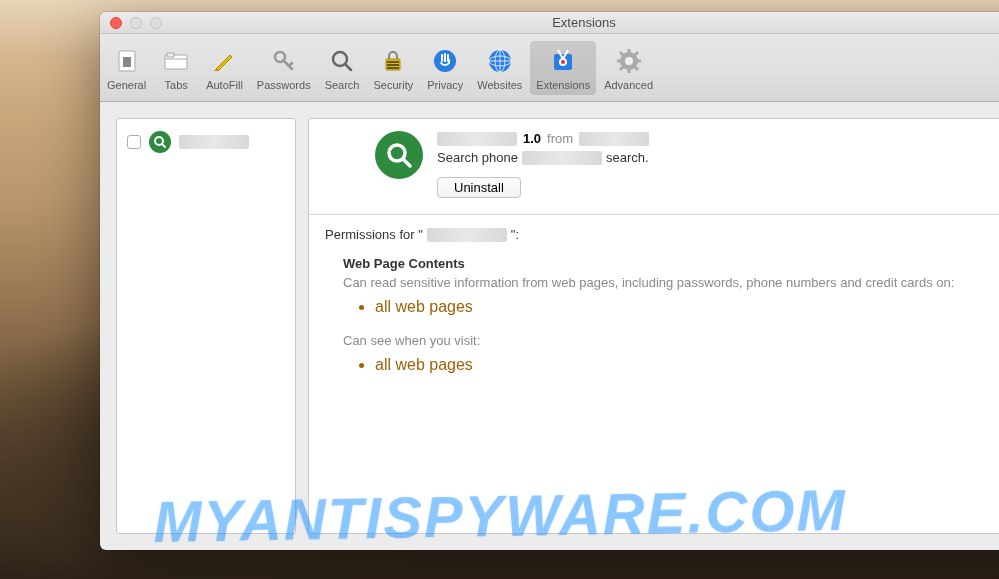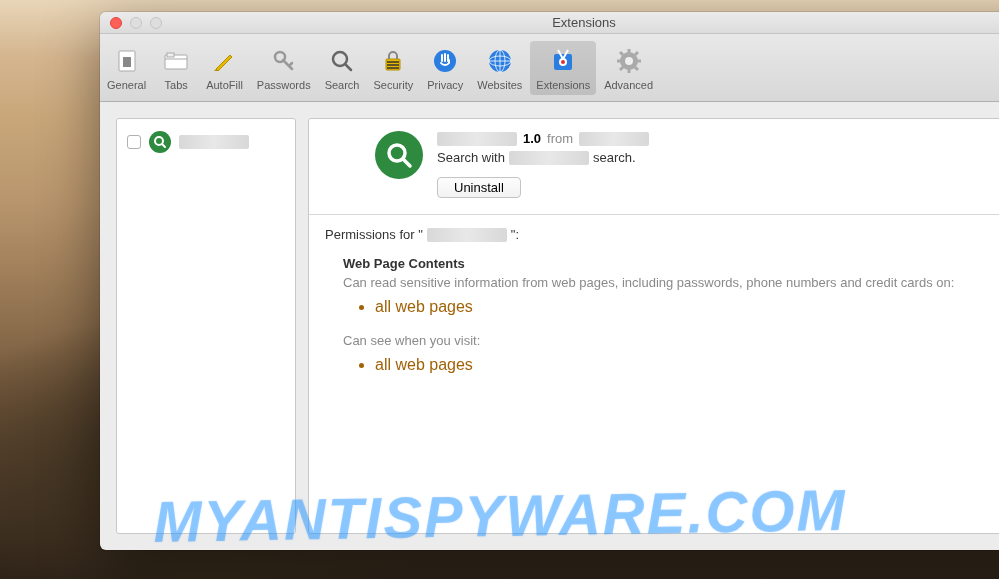--- a/index.html
+++ b/index.html
@@ -377,21 +377,21 @@
             </svg>
         </div>
         <div class="ext-info">
           <div class="ext-title-line">
             <span class="blurred" style="width:80px;height:14px"></span>
             <strong>1.0</strong>
             <span style="color:#8a8a8a">from</span>
             <span class="blurred" style="width:70px;height:14px"></span>
           </div>
           <div class="ext-desc">
-            <span>Search with</span>
+            <span>Search phone</span>
             <span class="blurred" style="width:80px;height:14px"></span>
             <span>search.</span>
           </div>
           <button class="uninstall-btn">Uninstall</button>
         </div>
       </div>
 
       <div class="divider"></div>
 
       <div class="perm-title">

